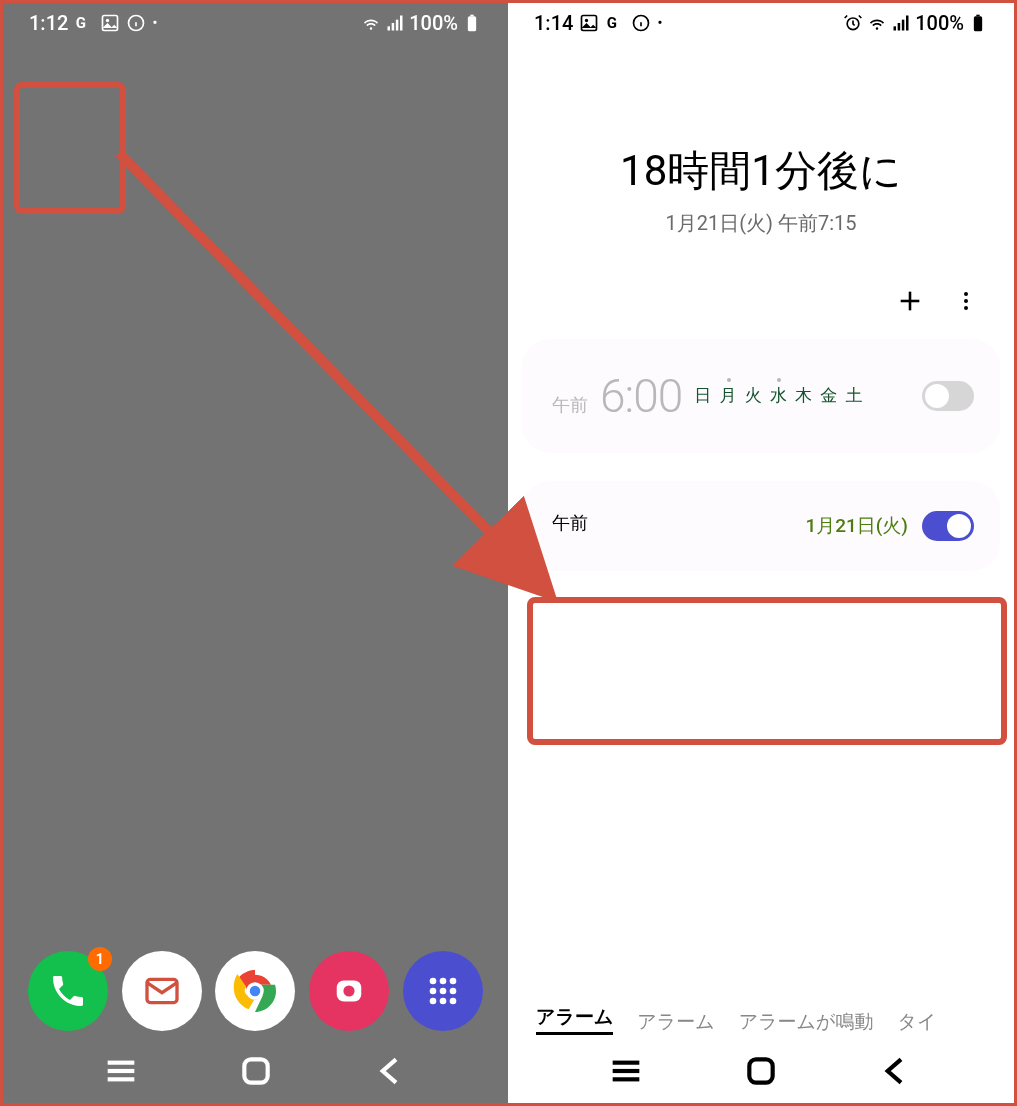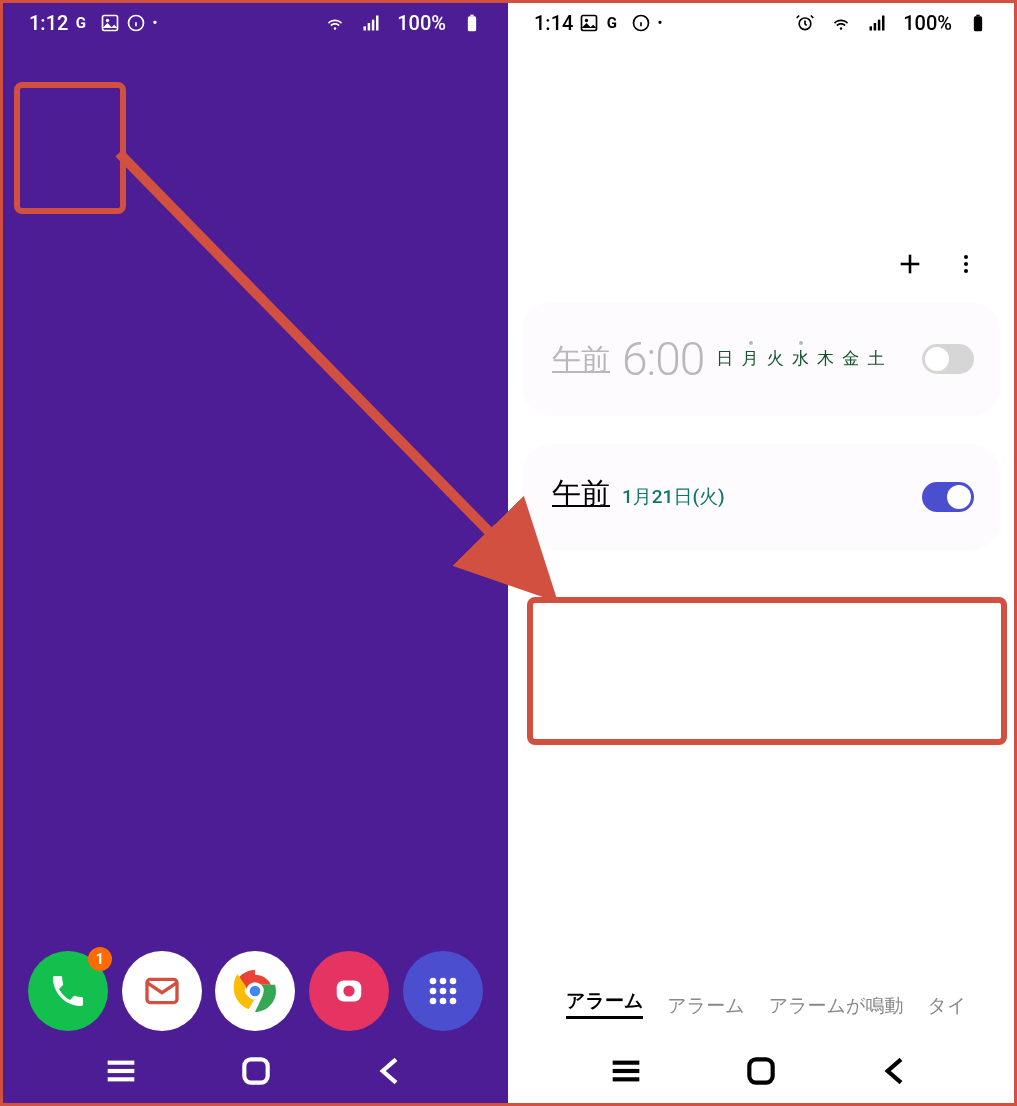--- a/index.html
+++ b/index.html
@@ -1,25 +1,25 @@
 <!DOCTYPE html>
 <html><head>
 <meta charset="utf-8">
 <style>
 *{margin:0;padding:0;box-sizing:border-box;font-family:-apple-system,BlinkMacSystemFont,"Segoe UI",Roboto,sans-serif;}
 html,body{width:1017px;height:1106px;overflow:hidden;}
 .wrap{display:flex;width:1017px;height:1106px;border:3px solid #d2503f;}
 .phone{flex:0 0 505px;height:100%;position:relative;overflow:hidden;}
-.phone-left{background:#4c1d95;color:#fff;}
+.phone-left{background:#737373;color:#fff;}
 .phone-right{background:#fff;color:#000;flex:0 0 506px;}
 
 
 .statusbar{height:40px;display:flex;justify-content:space-between;align-items:center;padding:0 26px;font-size:20px;font-weight:500;}
 .statusbar .left{display:flex;align-items:center;gap:6px;}
-.statusbar .right{display:flex;align-items:center;gap:16px;}
+.statusbar .right{display:flex;align-items:center;gap:4px;}
 .statusbar .right span{display:inline-flex;}
 .phone-right .statusbar{color:#000;}
 .phone-left .statusbar{color:#fff;}
 .icn{display:inline-block;width:20px;height:20px;}
 .icn svg{width:100%;height:100%;display:block;}
 
 
 .home-area{padding:46px 20px 0 20px;}
 .clock-app{width:100px;text-align:center;position:relative;}
 .clock-app .appicon{width:80px;height:80px;background:#4b4fcf;border-radius:24px;display:flex;align-items:center;justify-content:center;margin:0 auto 6px;}
@@ -45,36 +45,36 @@
 
 .alarm-header{text-align:center;padding:100px 20px 0;}
 .alarm-header h1{font-size:42px;font-weight:400;line-height:1.35;color:#000;}
 .alarm-header .sub{font-size:20px;color:#6b6b6b;margin-top:10px;}
 .toolbar{display:flex;justify-content:flex-end;gap:28px;padding:50px 34px 16px 24px;}
 .toolbar .tbtn{width:28px;height:28px;display:flex;align-items:center;justify-content:center;}
 
 .alarm-list{padding:8px 14px 0;}
 .alarm-card{background:#fdfbfe;border-radius:28px;padding:30px 26px 30px 30px;margin-bottom:28px;display:flex;align-items:center;gap:12px;}
 .alarm-card.off{color:#b8b8b8;}
-.alarm-card .ampm{font-size:29px;align-self:flex-end;margin-bottom:6px;text-decoration:underline;}
+.alarm-card .ampm{font-size:18px;align-self:flex-end;margin-bottom:6px;}
 .alarm-card .time{font-size:46px;font-weight:300;letter-spacing:-1px;}
 .alarm-card .days{flex:1;text-align:left;font-size:17px;color:#14532d;letter-spacing:2px;}
 .alarm-card .days .dot{position:relative;display:inline-block;}
 .alarm-card .days .dot::before{content:"";position:absolute;top:-6px;left:50%;transform:translateX(-50%);width:4px;height:4px;background:#b8b8b8;border-radius:50%;}
-.alarm-card .date{color:#0f766e;font-size:19px;font-weight:500;flex:1;text-align:left;margin-right:2px;}
+.alarm-card .date{color:#4d7c0f;font-size:19px;font-weight:500;flex:1;text-align:right;margin-right:2px;}
 .alarm-card.on .ampm,.alarm-card.on .time{color:#000;font-weight:400;}
 
 .toggle{width:52px;height:30px;background:#d6d6d6;border-radius:15px;position:relative;flex-shrink:0;}
 .toggle::after{content:"";position:absolute;width:24px;height:24px;background:#fff;border-radius:50%;top:3px;left:3px;transition:.2s;}
 .toggle.on{background:#4b4fcf;}
 .toggle.on::after{left:25px;}
 
 .highlight-right{position:absolute;left:527px;top:597px;width:480px;height:148px;border:6px solid #d2503f;border-radius:8px;z-index:50;}
 
-.tabs{position:absolute;bottom:64px;left:0;right:0;display:flex;gap:24px;padding:0 28px 20px;font-size:19px;color:#888;align-items:end;margin-left:30px;}
+.tabs{position:absolute;bottom:48px;left:0;right:0;display:flex;gap:24px;padding:0 28px 20px;font-size:19px;color:#888;align-items:end;}
 .tabs .tab.active{color:#000;font-weight:700;border-bottom:3px solid #000;padding-bottom:2px;}
 .tabs .tab{white-space:nowrap;}
 
 
 .arrow{position:absolute;left:114px;top:148px;width:450px;height:455px;z-index:40;pointer-events:none;}
 
 
 .callout{position:absolute;left:20px;top:786px;right:auto;width:974px;background:#ca5246;border-radius:18px;padding:30px 26px;color:#fff;font-size:44px;font-weight:700;text-align:center;z-index:60;letter-spacing:1px;}
 </style>
 </head>
@@ -251,22 +251,23 @@
             <svg viewBox="0 0 24 24" fill="currentColor">
               <rect x="7" y="4" width="10" height="18" rx="2"></rect>
               <rect x="10" y="2" width="4" height="2"></rect>
             </svg>
           </span>
       </div>
     </div>
 
     <div class="alarm-header">
       <h1>
-        <br>
+        <span>18時間1分後に</span><br>
       </h1>
+      <div class="sub">1月21日(火) 午前7:15</div>
     </div>
 
     <div class="toolbar">
       <div class="tbtn">
           <svg viewBox="0 0 24 24" width="28" height="28" stroke="#000" stroke-width="2.2" fill="none">
             <line x1="12" y1="4" x2="12" y2="20"></line>
             <line x1="4" y1="12" x2="20" y2="12"></line>
           </svg>
         </div>
       <div class="tbtn">

